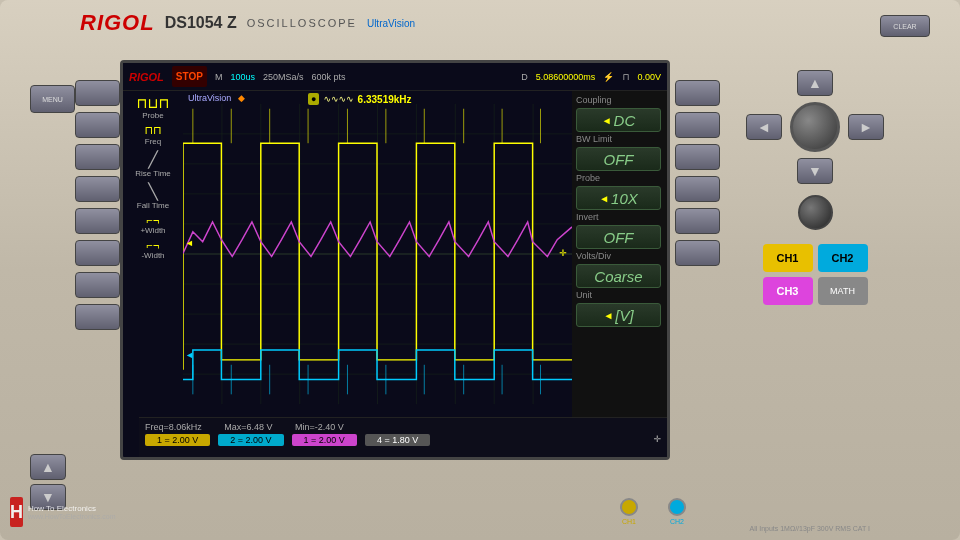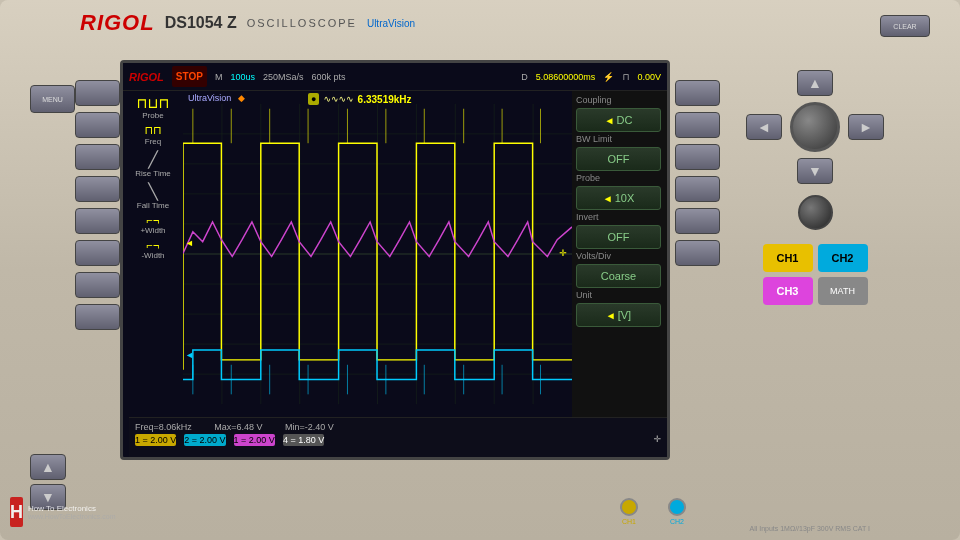--- a/index.html
+++ b/index.html
@@ -170,42 +170,42 @@
     .right-item-label {
       font-size: 9px;
       color: #888;
       display: block;
     }
 
     
     .screen-footer {
       position: absolute;
       bottom: 0;
-      left: 6px;
+      left: 16px;
       right: 0;
       height: 40px;
       background: #0d0d1a;
       border-top: 1px solid #222;
       padding: 4px 6px;
     }
 
     .freq-info {
       font-size: 9px;
       color: #aaa;
     }
 
     .channel-readouts {
       display: flex;
       gap: 8px;
       margin-top: 2px;
     }
 
     .ch-readout {
       font-size: 9px;
-      padding: 1px 0;
+      padding: 1px 12px;
       border-radius: 2px;
       text-align: center;
     }
 
     .ch1-r { background: #c8a800; color: #000; }
     .ch2-r { background: #00aacc; color: #000; }
     .ch3-r { background: #cc44cc; color: #000; }
     .ch4-r { background: #555; color: #fff; }
 
     
@@ -405,22 +405,23 @@
       border: 1px solid #3a5a3a;
       border-radius: 3px;
       cursor: pointer;
       display: flex;
       align-items: center;
       justify-content: center;
       margin-bottom: 2px;
     }
 
     .right-panel-btn-label {
-      font-size: 11px;
+      font-size: 15px;
       color: #88cc88;
+      font-style: italic;
     }
 
     .arrow-left {
       color: #ffff00;
       font-size: 10px;
       margin-right: 2px;
     }
   </style>
 </head>
 <body>

